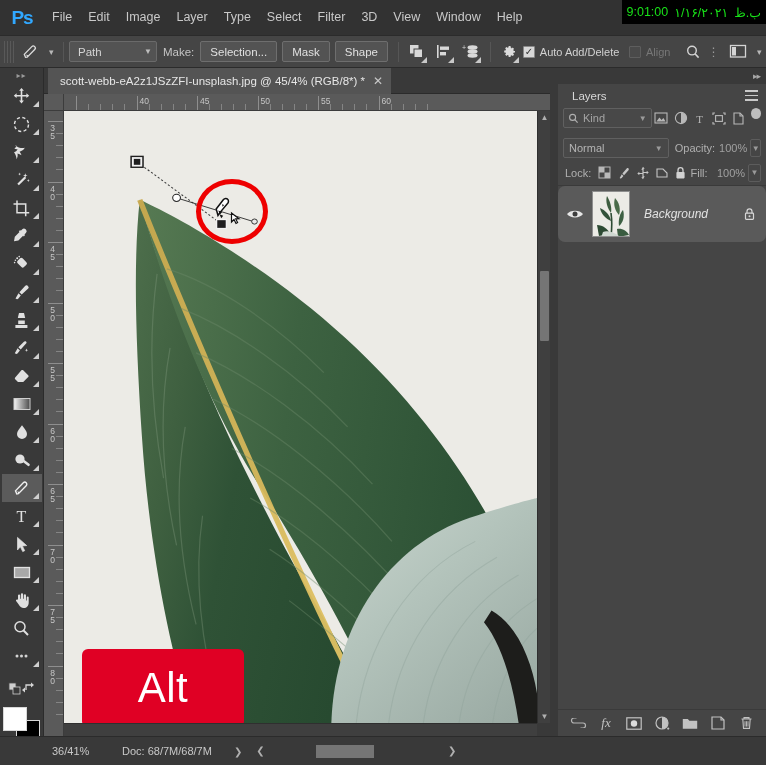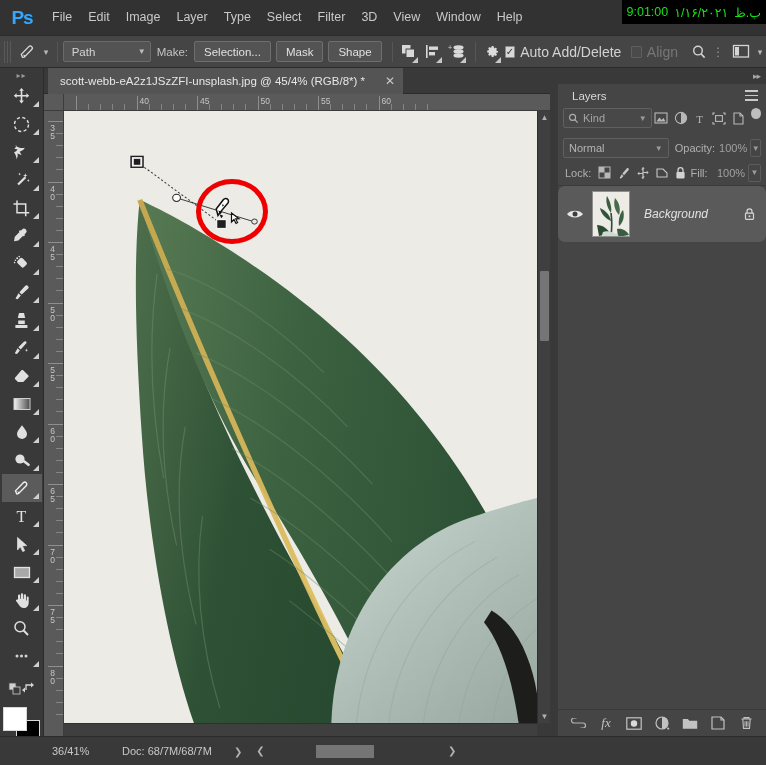--- a/index.html
+++ b/index.html
@@ -59,21 +59,21 @@
   }
   .opt-ico { width:26px; height:26px; display:flex; align-items:center; justify-content:center;
     position:relative; margin-right:2px; }
   .mini-arrow { position:absolute; right:2px; bottom:2px; width:0;height:0;
      border-left:3px solid transparent; border-top:3px solid transparent; border-bottom:3px solid #c8c8c8;
      border-right:3px solid #c8c8c8;}
   .chk { width:12px; height:12px; background:#d8d8d8; border:1px solid #8a8a8a; border-radius:1px;
      display:flex; align-items:center; justify-content:center; color:#303030; font-size:10px;
      line-height:1; margin-right:5px; }
   .chk.off { background:#4a4a4a; border-color:#5e5e5e; color:transparent; }
-  .opt-txt { color:#d2d2d2; font-size:14px; margin-right:10px; white-space:nowrap; }
+  .opt-txt { color:#d2d2d2; font-size:11px; margin-right:10px; white-space:nowrap; }
   .opt-txt.dim { color:#777; }
 
   
   .toolbar {
     position:absolute; left:0; top:68px; width:44px; bottom:0;
     background:#393939; border-right:1px solid #2b2b2b;
   }
   .tb-grip { height:14px; display:flex; align-items:center; justify-content:center; }
   .tb-grip .dots { color:#9a9a9a; font-size:8px; letter-spacing:1px; }
   .tool {
@@ -94,21 +94,21 @@
   .qmask { width:26px;height:20px;margin:6px auto 0; border:1px solid #9a9a9a; border-radius:2px;
      display:flex;align-items:center;justify-content:center; }
 
   
   .tabstrip {
     position:absolute; left:44px; top:68px; right:216px; height:26px;
     background:#393939; border-bottom:1px solid #2b2b2b;
   }
   .doctab {
     position:absolute; left:4px; top:0; height:26px; background:#545454;
-    display:flex; align-items:center; padding:0 8px 0 12px; gap:20px;
+    display:flex; align-items:center; padding:0 8px 0 12px; gap:8px;
   }
   .doctab .title { color:#e6e6e6; font-size:11.5px; white-space:nowrap; }
   .doctab .x { color:#c8c8c8; font-size:12px; line-height:1; cursor:default; }
 
   
   .canvasarea {
     position:absolute; left:44px; top:94px; right:216px; bottom:29px;
     background:#393939;
   }
   .ruler-corner { position:absolute; left:0; top:0; width:20px; height:17px;
@@ -662,20 +662,21 @@
           <path d="M8 22.5 L6.2 16 L13.5 6.5 C14.6 5.1 16.6 5.0 17.7 6.3 C18.9 7.6 18.6 9.6 17.3 10.7 L9.9 19.6 Z" fill="#ffffff" stroke="#111" stroke-width="1.5"></path>
           <path d="M8.3 17.6 L12.2 19.1 L9.9 21.6 Z" fill="#111"></path>
           <path d="M12.0 11.2 L14.1 12.0 L12.6 13.8 Z" fill="#111"></path>
           <path d="M9.4 21.2 L13.2 22.8 L11.3 25.2 Z" fill="#111"></path>
           <path d="M21.5 20 L21.5 29 L24 26.6 L26 30.5 L27.6 29.6 L25.7 25.9 L29 25.7 Z" fill="#ffffff" stroke="#111" stroke-width="1.2"></path>
         </svg>
       </div>
 
       <div class="redcircle" style="left:132px;top:68px;width:72px;height:65px;"></div>
 
+      <div class="altbadge" style="left:18px;top:538px;width:162px;height:78px;">Alt</div>
     </div>
 
     <div class="scroll-v">
       <div class="ar" style="top:0">▲</div>
       <div class="thumb" style="top:160px;height:70px;"></div>
       <div class="ar" style="bottom:0">▼</div>
     </div>
     <div class="scroll-h"></div>
   </div>
 

